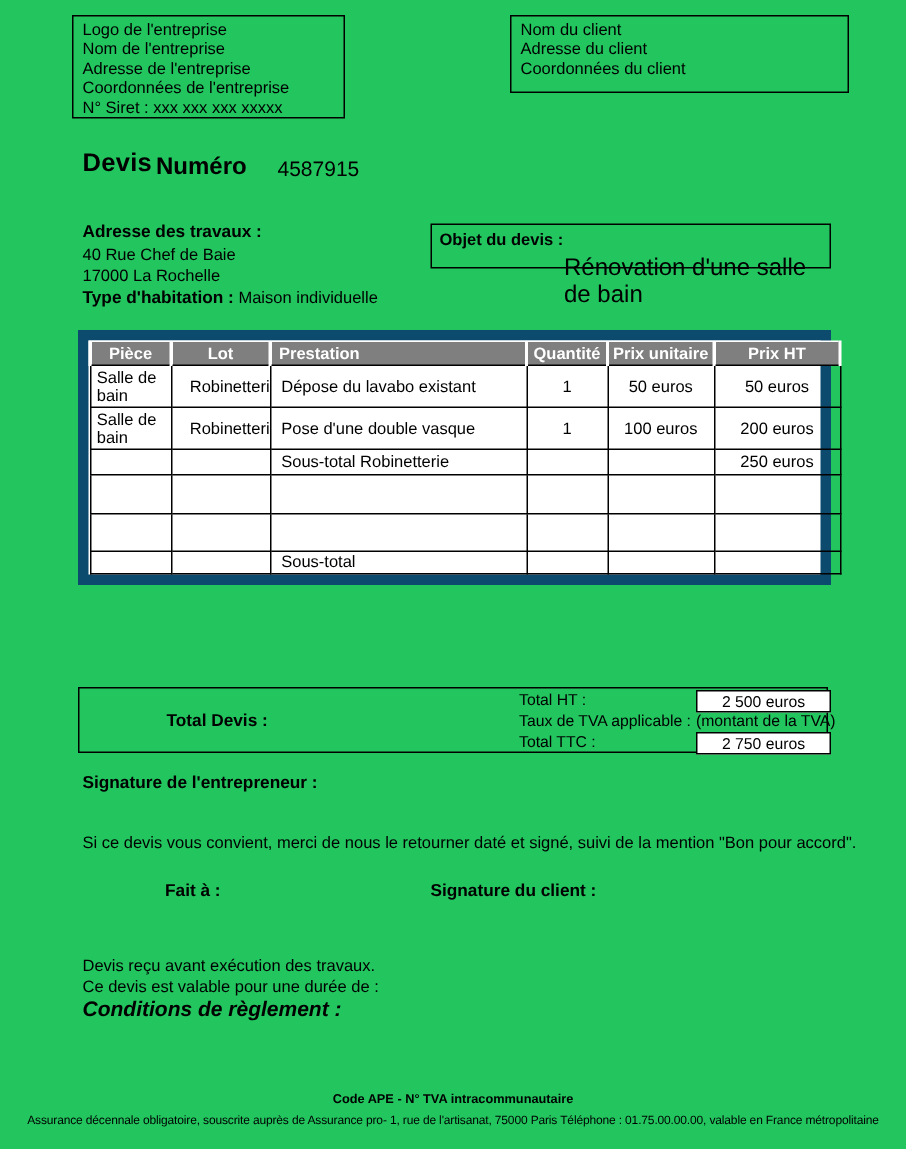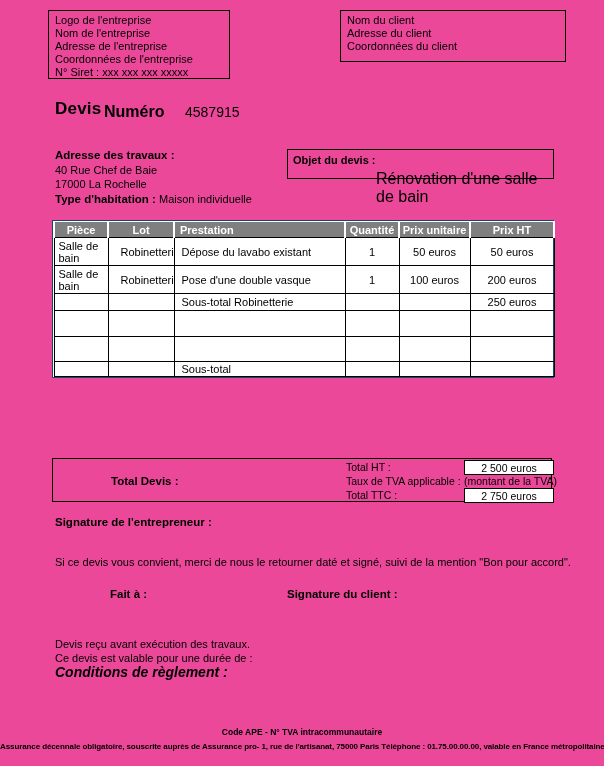--- a/index.html
+++ b/index.html
@@ -1,37 +1,37 @@
 <!DOCTYPE html>
 <html style="--table-header-bg: #7f7f7f; --table-header-text: #ffffff; --border: #000000;"><head>
 <meta charset="utf-8">
 <style>
   * { margin:0; padding:0; box-sizing:border-box; }
   html,body { background:#fff; }
   .page {
-    position:relative; width:604px; height:766px; background:#ec4899;
+    position:relative; width:604px; height:766px; background:#22c55e;
     font-family:"Liberation Sans", sans-serif; color:#000; overflow:hidden;
   }
   .box { position:absolute; border:1px solid #000; font-size:11px; line-height:13px; padding:3px 4px 0 6px; }
   .company-box { left:48px; top:10px; width:182px; height:69px; }
   .client-box  { left:340px; top:10px; width:226px; height:52px; }
 
   .title-row { position:absolute; left:55px; top:99px; width:260px; height:24px; }
   .t-devis  { position:absolute; left:0; top:0; font-size:17px; font-weight:bold; letter-spacing:0.2px; }
   .t-numero { position:absolute; left:49px; top:4px; font-size:16px; font-weight:bold; }
   .t-number { position:absolute; left:130px; top:5px; font-size:14px; }
 
   .worksite { position:absolute; left:55px; top:148px; font-size:11px; line-height:14.6px; }
   .ws-bold { font-weight:bold; font-size:11.5px; }
 
   .objet-box { position:absolute; left:287px; top:149px; width:267px; height:30px; border:1px solid #000; }
   .objet-label { position:absolute; left:5px; top:4px; font-size:11px; font-weight:bold; }
   .objet-value { position:absolute; left:88px; top:8px; font-size:16px;margin-top:12px; }
 
-  .table-wrap { position:absolute; left:52px; top:220px; width:502px; border:1px solid #0c4a6e; background:#fff; }
+  .table-wrap { position:absolute; left:52px; top:220px; width:502px; border:7px solid #0c4a6e; background:#fff; }
   table { border-collapse:collapse; table-layout:fixed; width:500px; font-size:11px; }
   th {
     background:var(--table-header-bg,#7f7f7f); color:var(--table-header-text,#ffffff);
     font-weight:bold; font-size:11px; text-align:center;
     border-left:2px solid #fff; border-right:2px solid #fff; border-top:1px solid #fff; border-bottom:1px solid #000;
     height:16px; overflow:hidden; white-space:nowrap;
   }
   th.prest-h { text-align:left; padding-left:5px; }
   td { border:1px solid #000; vertical-align:middle; line-height:12px; overflow:hidden; }
   td.c-piece { text-align:left; padding:1px 2px 1px 4px; }
@@ -53,21 +53,21 @@
   .agreement { position:absolute; left:55px; top:556px; width:530px; font-size:11px; }
   .fait-a { position:absolute; left:110px; top:588px; font-size:11.5px; font-weight:bold; }
   .sig-client { position:absolute; left:287px; top:588px; font-size:11.5px; font-weight:bold; }
 
   .conditions { position:absolute; left:55px; top:637px; font-size:11px; line-height:14px; }
   .cond-bold { font-weight:bold; font-size:14px;font-style:italic; }
 
   .footer1 { position:absolute; left:0; right:0; top:727px; text-align:center;
              font-size:8.5px; font-weight:bold; }
   .footer2 { position:absolute; left:0; right:0; top:742px; text-align:center;
-             font-size:8px; font-weight:bold; white-space:nowrap; letter-spacing:-0.1px; }
+             font-size:8px; font-weight:normal; white-space:nowrap; letter-spacing:-0.1px; }
 </style>
 </head>
 <body>
 
 <div class="page">
 
   <div class="box company-box">
     <div>Logo de l'entreprise</div>
     <div>Nom de l'entreprise</div>
     <div>Adresse de l'entreprise</div>

